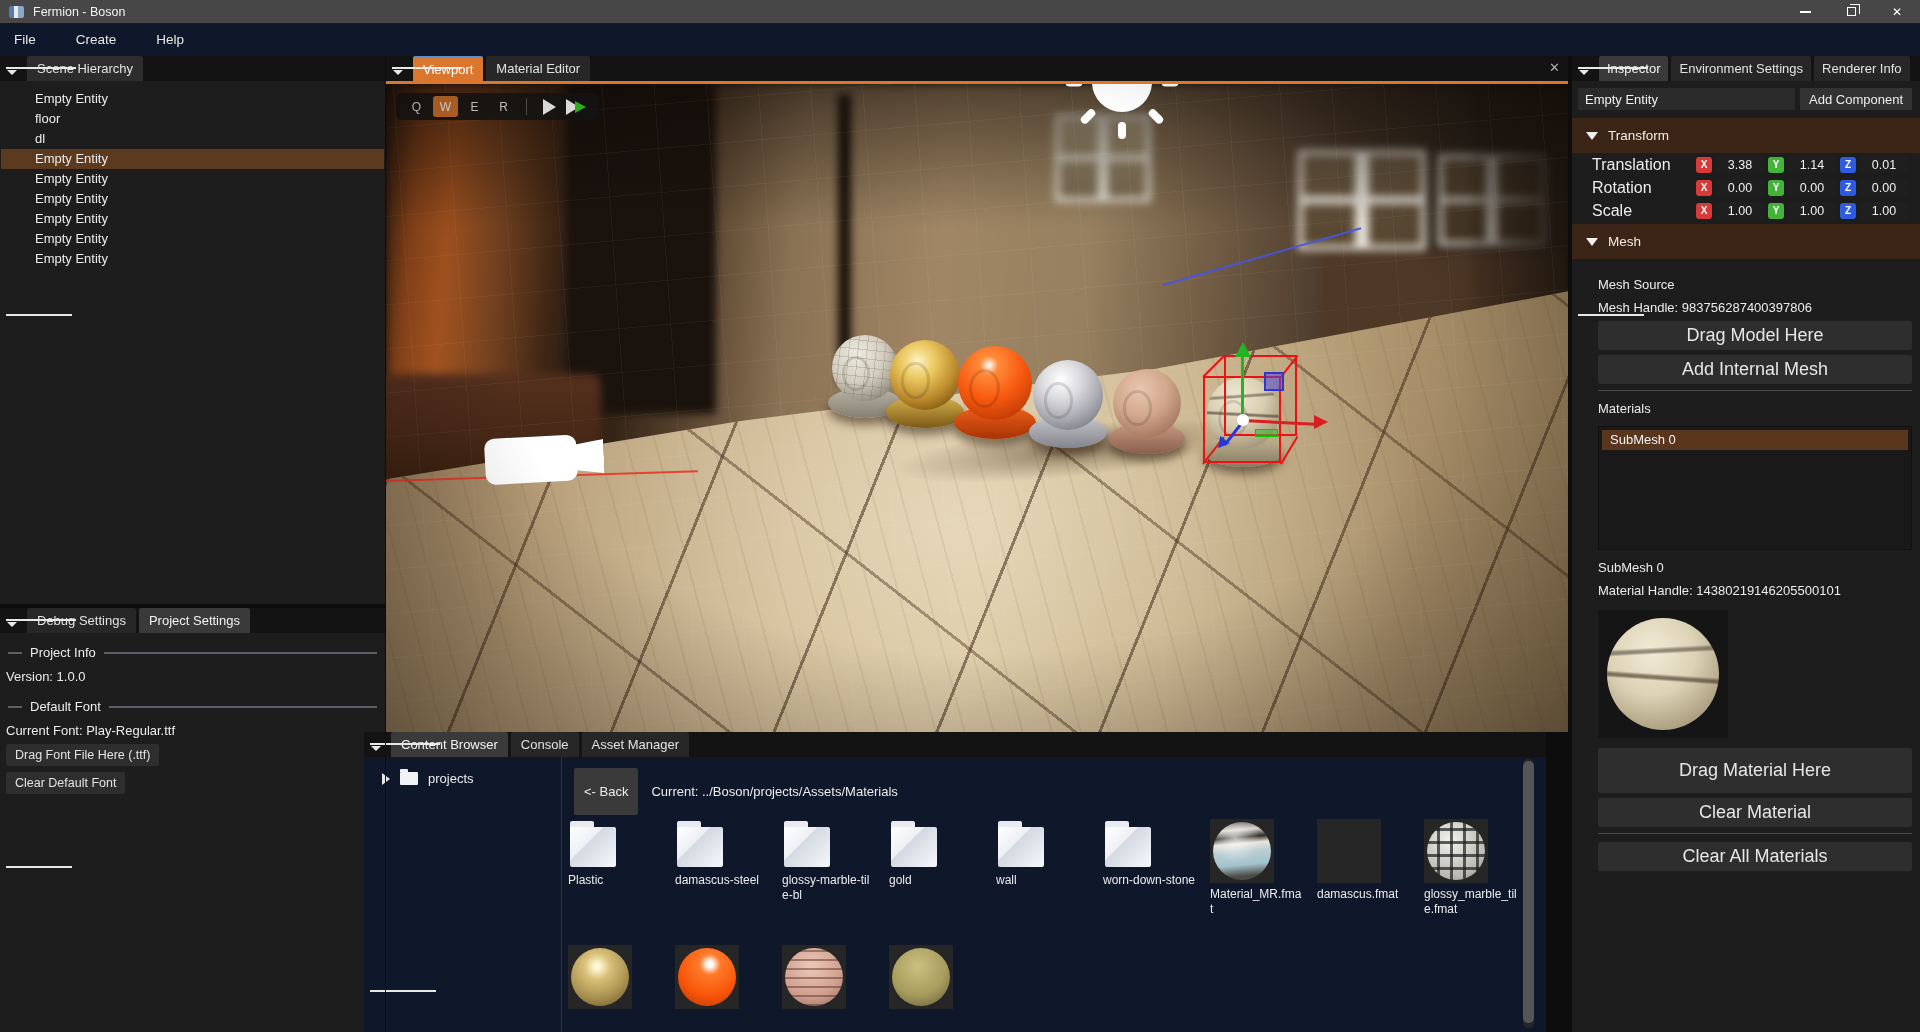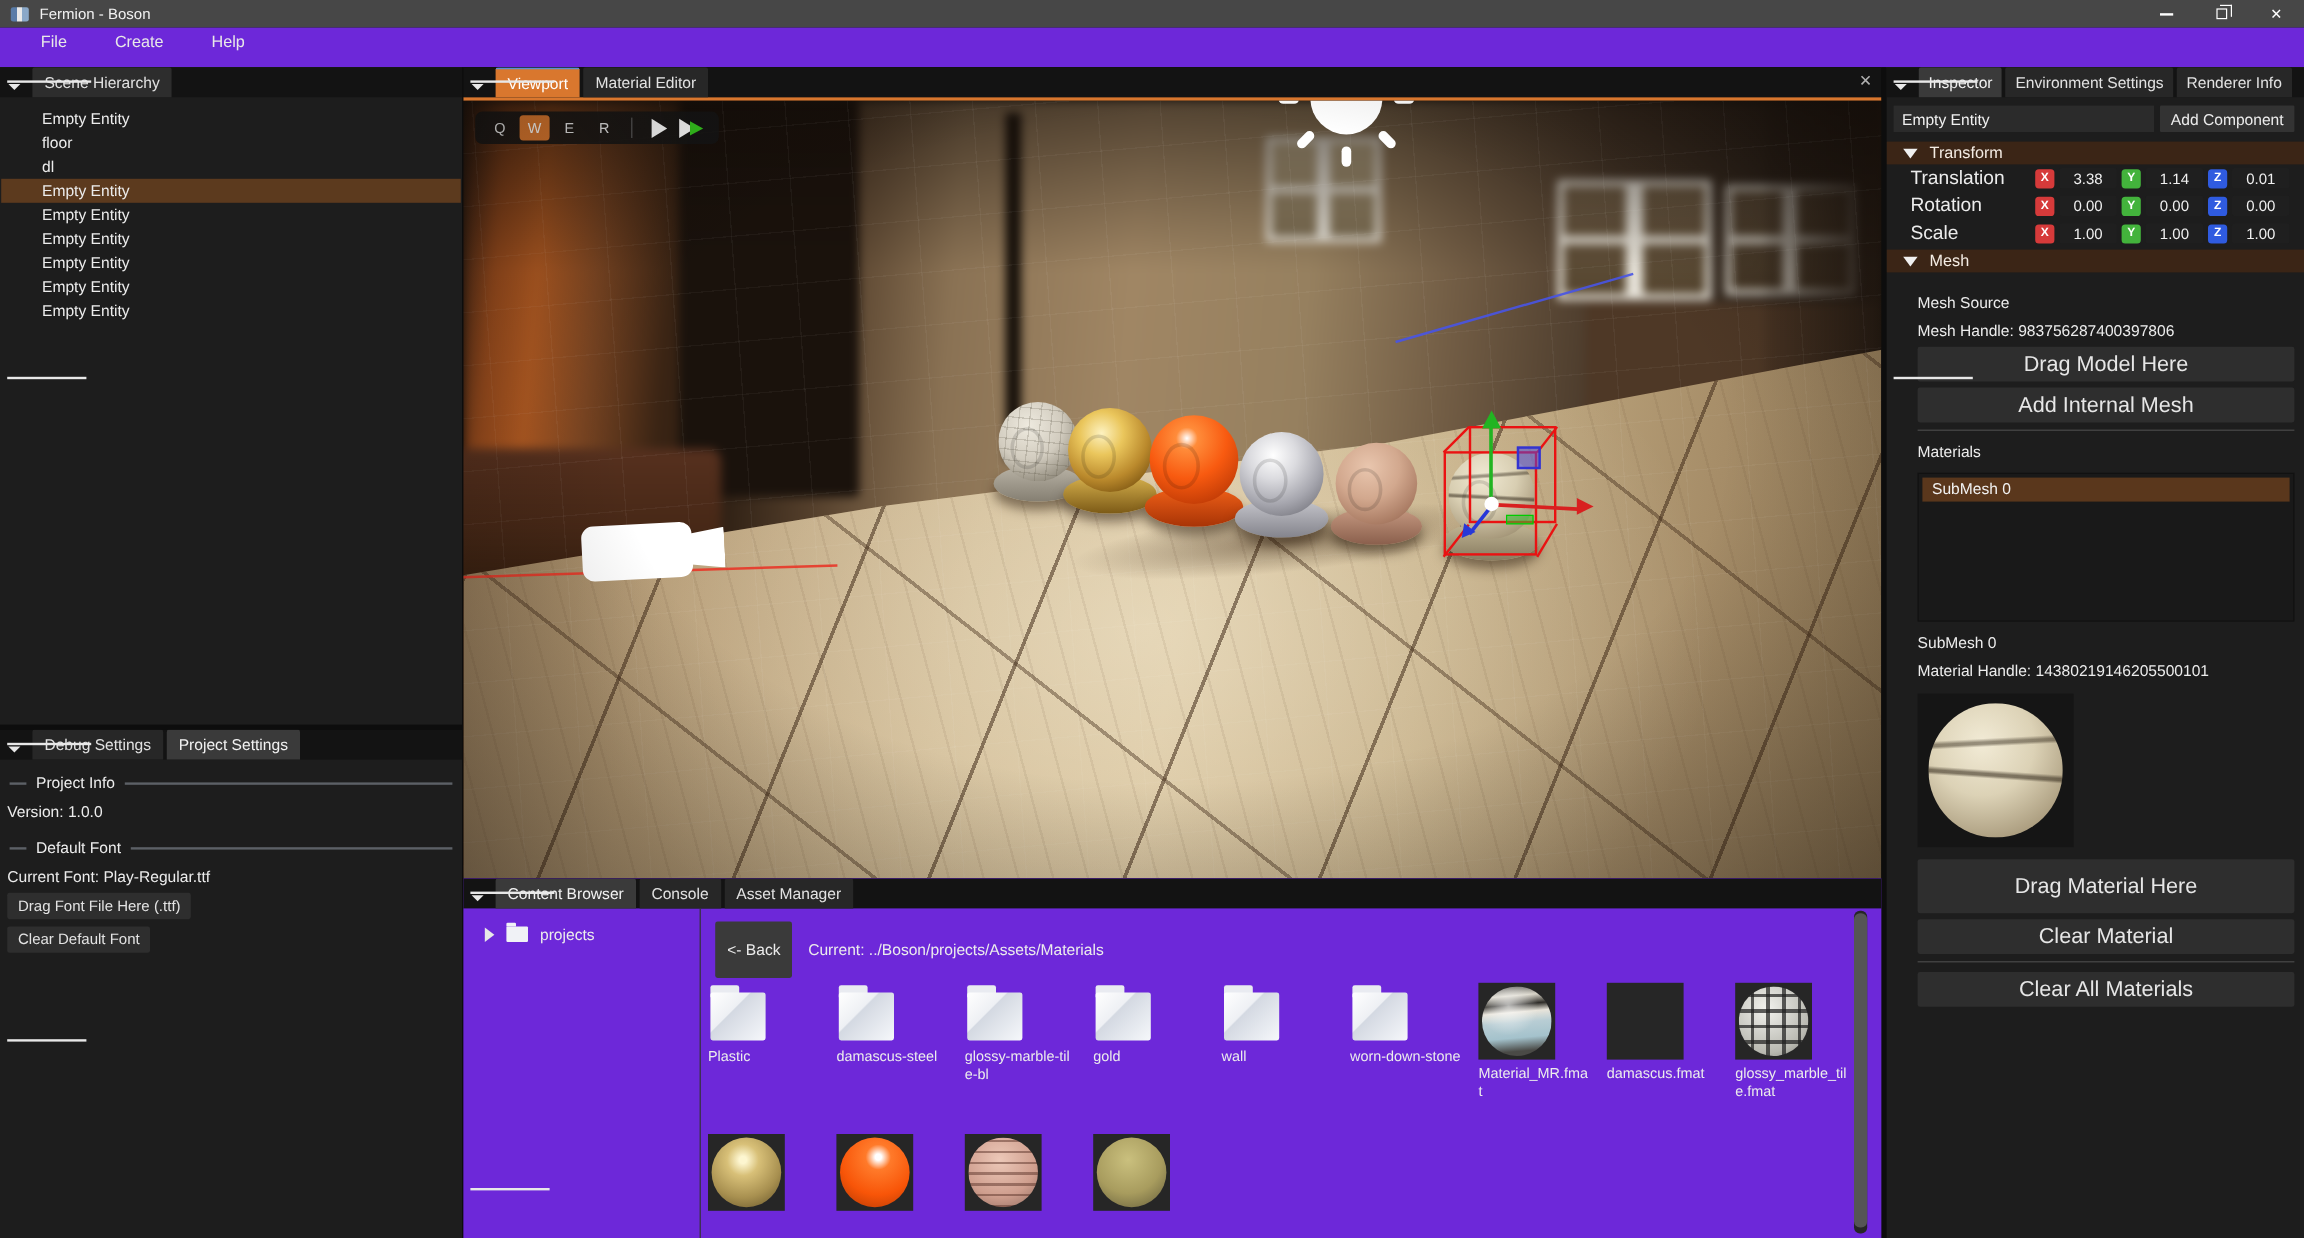--- a/index.html
+++ b/index.html
@@ -10,21 +10,21 @@
   .titlebar{position:absolute;left:0;top:0;right:0;height:23px;background:#474747;display:flex;align-items:center;padding-left:9px}
   .appicon{width:15px;height:12px;border-radius:2px;background:linear-gradient(90deg,#5a7ca8 0 35%,#e9e9e9 35% 62%,#8aa8c8 62%);margin-right:9px}
   .apptitle{font-size:12.5px;color:#f2f2f2}
   .wincontrols{margin-left:auto;display:flex;height:100%}
   .winbtn{width:46px;height:100%;display:flex;align-items:center;justify-content:center;color:#fff;font-size:12px}
   .minbar{width:11px;height:2px;background:#fff}
   .restore{width:9px;height:9px;border:1.5px solid #fff;position:relative}
   .restore::before{content:'';position:absolute;left:2px;top:-4px;width:9px;height:9px;border:1.5px solid #fff;border-bottom:none;border-left:none}
 
   
-  .menubar{position:absolute;left:0;top:23px;right:0;height:33px;background:#6d28d9;display:flex;align-items:flex-start;padding-left:20px;gap:12px}
+  .menubar{position:absolute;left:0;top:23px;right:0;height:33px;background:#0f172a;display:flex;align-items:center;gap:12px}
   .menuitem{font-size:13.5px;color:#e8e8e8;padding:4px 14px}
 
   
   .panel{position:absolute;background:#1d1d1d;overflow:hidden}
   .tabstrip{height:25px;background:#131313;display:flex;align-items:stretch;gap:3px;padding-left:6px;position:relative}
   .collapse{align-self:center;width:13px;height:12px;position:relative;margin-right:5px;flex:none}
   .collapse i{position:absolute;left:0;right:0;height:2px;background:#e8e8e8}
   .collapse i.b2{top:4px}
   .collapse i.tri{top:7px;left:1px;width:0;height:0;background:none;border-left:5px solid transparent;border-right:5px solid transparent;border-top:5px solid #e8e8e8}
   .tab{padding:0 10px;background:#272727;color:#e2e2e2;font-size:13px;display:flex;align-items:center;border-radius:2px 2px 0 0;white-space:nowrap}
@@ -126,21 +126,21 @@
   .vtoolbar{position:absolute;left:10px;top:9px;height:27px;background:rgba(22,22,22,.88);border-radius:6px;display:flex;align-items:center;padding:0 8px;gap:4px}
   .toolbtn{width:25px;height:21px;display:flex;align-items:center;justify-content:center;font-size:12px;color:#e6e6e6;border-radius:3px}
   .toolbtn.active{background:#d9772e;color:#fff}
   .tooldiv{width:1px;height:17px;background:#5a5a5a;margin:0 6px}
   .play{width:0;height:0;border-top:8px solid transparent;border-bottom:8px solid transparent;border-left:13px solid #fff}
   .playsim{position:relative;width:26px;height:18px}
   .playsim .p{position:absolute;left:0;top:1px;width:0;height:0;border-top:8px solid transparent;border-bottom:8px solid transparent;border-left:13px solid #fff}
   .playsim .g{position:absolute;left:9px;top:3px;width:0;height:0;border-top:6px solid transparent;border-bottom:6px solid transparent;border-left:11px solid #35c71e}
 
   
-  .browser-panel{left:386px;top:732px;width:1182px;height:300px;background:#6d28d9}
+  .browser-panel{left:364px;top:732px;width:1182px;height:300px;background:#0f172a}
   .browser-body{position:relative;height:275px}
   .tree{position:absolute;left:0;top:0;width:198px;height:100%;border-right:1px solid #333}
   .tree-row{display:flex;align-items:center;gap:10px;padding:14px 0 0 18px}
   .tri-right{width:0;height:0;border-top:6px solid transparent;border-bottom:6px solid transparent;border-left:8px solid #e8e8e8}
   .mini-folder{width:18px;height:13px;background:#f0f2f6;border-radius:1px;position:relative}
   .mini-folder::before{content:'';position:absolute;left:0;top:-3px;width:8px;height:3px;background:#f0f2f6;border-radius:1px 1px 0 0}
   .tree-label{font-size:13px;color:#ececec}
   .pathbar{position:absolute;left:210px;top:11px;display:flex;align-items:center;gap:13px}
   .backbtn{background:#3a3a3a;color:#ececec;font-size:13px;padding:16px 10px;border-radius:2px}
   .pathtext{font-size:13px;color:#ececec}
@@ -161,21 +161,21 @@
   .t-stone{background:radial-gradient(circle at 45% 32%,#cac07e 0%,#a89c5e 55%,#6e6640 92%)}
   .cell-label{font-size:12px;color:#ececec;line-height:15px;word-break:break-all;padding-right:14px}
   .vscroll{position:absolute;right:12px;top:2px;width:11px;height:269px;background:#262626;border-radius:5px}
   .vscroll .thumb{position:absolute;left:0;top:2px;width:11px;height:262px;background:#555;border-radius:5px}
 
   
   .inspector-panel{left:1572px;top:56px;width:348px;height:976px;background:#1d1d1d}
   .insp-row{display:flex;gap:5px;padding:7px 8px 6px 6px}
   .entity-input{flex:1;background:#2b2b2b;border:none;color:#f0f0f0;font-size:13px;padding:3px 7px;height:22px;font-family:"Liberation Sans",sans-serif}
   .addcomp{background:#333;color:#ececec;font-size:13px;padding:0 9px;height:22px;display:flex;align-items:center;border-radius:1px}
-  .comp-header{height:19px;background:#3b2516;display:flex;align-items:center;gap:10px;padding-left:14px;font-size:13.5px;color:#f4ece4;margin-top:2px}
+  .comp-header{height:35px;background:#3b2516;display:flex;align-items:center;gap:10px;padding-left:14px;font-size:13.5px;color:#f4ece4;margin-top:2px}
   .tri-down{width:0;height:0;border-left:6px solid transparent;border-right:6px solid transparent;border-top:8px solid #f0f0f0}
   .trow{display:flex;align-items:center;gap:4px;padding:3px 8px 3px 20px;height:23px}
   .trow .lbl{width:100px;font-size:16px;color:#ececec}
   .axbadge{width:16px;height:16px;border-radius:3px;color:#fff;font-size:10px;font-weight:bold;display:flex;align-items:center;justify-content:center;flex:none}
   .ax-x{background:#d63a3a}.ax-y{background:#43b33c}.ax-z{background:#2f5be0}
   .axval{width:48px;height:17px;background:#1f1f1f;border-radius:2px;color:#f0f0f0;font-size:12.5px;display:flex;align-items:center;justify-content:center}
   .meshbody{padding:16px 8px 0 26px}
   .mesh-line{font-size:13px;color:#ececec;padding:2px 0 6px 0}
   .wbtn{display:block;width:100%;background:#2e2e2e;color:#e6e6e6;font-size:18px;text-align:center;padding:4px 0;border-radius:2px;margin-bottom:5px}
   .wbtn.tall{padding:12px 0}

